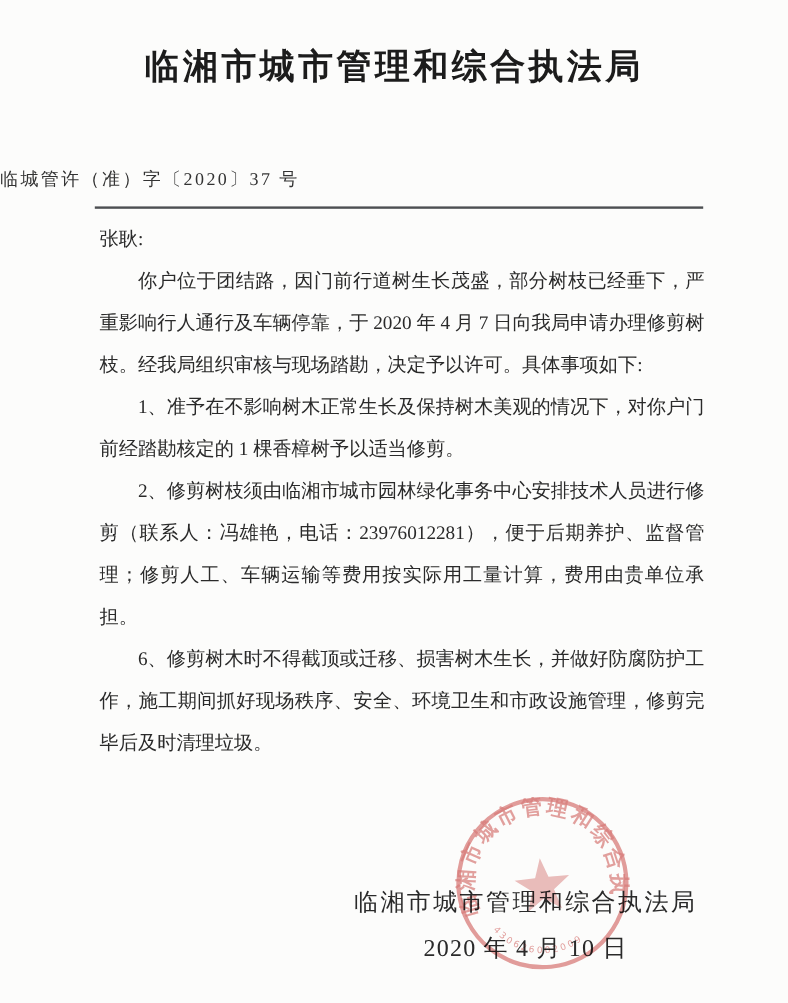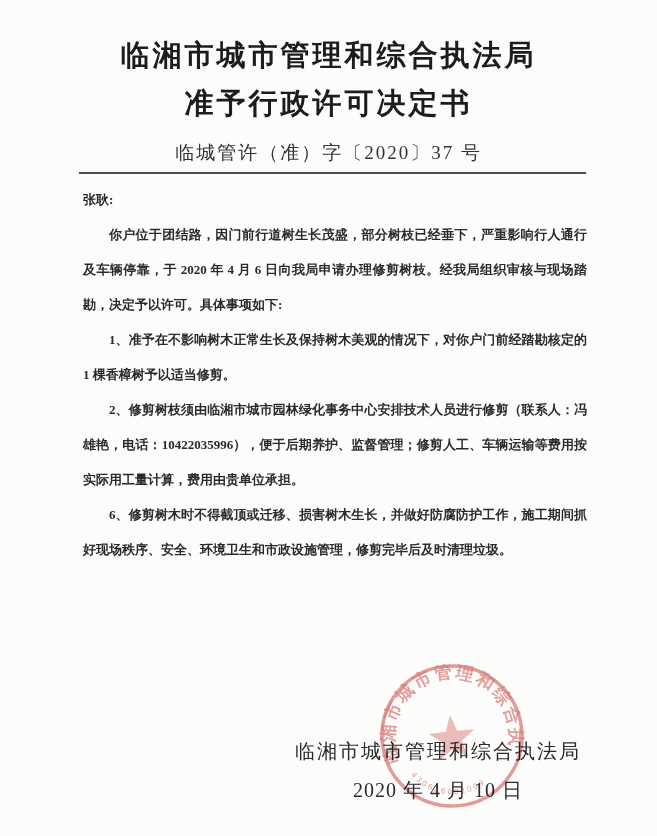--- a/index.html
+++ b/index.html
@@ -21,43 +21,41 @@
     color: #1c1c1c;
     font-size: 29px;
     letter-spacing: 3px;
   }
   .doc-title.line1 { top: 36px; }
   .doc-title.line2 { top: 84px; }
 
   .doc-number {
     position: absolute;
     top: 140px; left: 0; right: 0;
-    text-align: center;
-    font-size: 19px;
+    font-size: 15px;
     letter-spacing: 2px;
     color: #333;
   }
 
   .rule {
     position: absolute;
     top: 172px; left: 79px;
     width: 507px; height: 2px;
     background: #4c4f52;
   }
 
   .body-text {
     position: absolute;
     top: 182px; left: 83px;
     width: 504px;
-    font-size: 13px;
+    font-size: 16px;
     line-height: 35px;
     text-align: justify;
     text-justify: inter-ideograph;
     color: #2a2a2a;
-    font-weight: bold;
   }
   .salutation { text-indent: 0; }
   .para { text-indent: 2em; }
 
   .signature-block {
     position: absolute;
     top: 738px;
     right: 76px;
     text-align: center;
     font-size: 20px;
@@ -88,31 +86,30 @@
     letter-spacing: 2.2px;
   }
 </style>
 </head>
 <body>
 
 <div class="page">
 
   <div class="doc-title line1">临湘市城市管理和综合执法局</div>
 
-  <div class="doc-title line2">准予行政许可决定书</div>
 
   <div class="doc-number">临城管许（准）字〔2020〕37 号</div>
 
   <div class="rule"></div>
 
   <div class="body-text">
     <div class="salutation">张耿:</div>
-    <div class="para">你户位于团结路，因门前行道树生长茂盛，部分树枝已经垂下，严重影响行人通行及车辆停靠，于 2020 年 4 月 6 日向我局申请办理修剪树枝。经我局组织审核与现场踏勘，决定予以许可。具体事项如下:</div>
+    <div class="para">你户位于团结路，因门前行道树生长茂盛，部分树枝已经垂下，严重影响行人通行及车辆停靠，于 2020 年 4 月 7 日向我局申请办理修剪树枝。经我局组织审核与现场踏勘，决定予以许可。具体事项如下:</div>
     <div class="para">1、准予在不影响树木正常生长及保持树木美观的情况下，对你户门前经踏勘核定的 1 棵香樟树予以适当修剪。</div>
-    <div class="para">2、修剪树枝须由临湘市城市园林绿化事务中心安排技术人员进行修剪（联系人：冯雄艳，电话：10422035996），便于后期养护、监督管理；修剪人工、车辆运输等费用按实际用工量计算，费用由贵单位承担。</div>
+    <div class="para">2、修剪树枝须由临湘市城市园林绿化事务中心安排技术人员进行修剪（联系人：冯雄艳，电话：23976012281），便于后期养护、监督管理；修剪人工、车辆运输等费用按实际用工量计算，费用由贵单位承担。</div>
     <div class="para">6、修剪树木时不得截顶或迁移、损害树木生长，并做好防腐防护工作，施工期间抓好现场秩序、安全、环境卫生和市政设施管理，修剪完毕后及时清理垃圾。</div>
   </div>
 
   <div class="signature-block">
     <div class="signature-org">临湘市城市管理和综合执法局</div>
     <div class="signature-date">2020 年 4 月 10 日</div>
   </div>
 
   <div class="seal">
     <svg viewBox="0 0 150 150" xmlns="http://www.w3.org/2000/svg">

